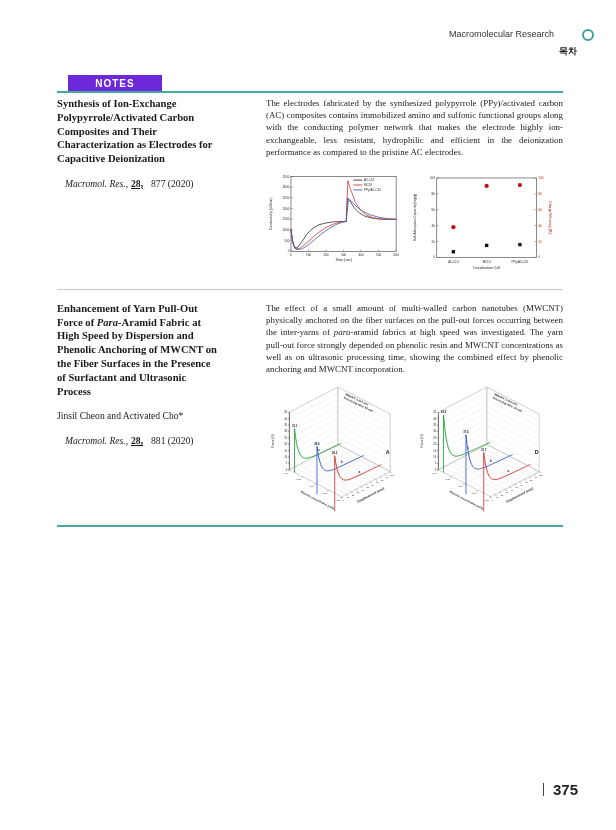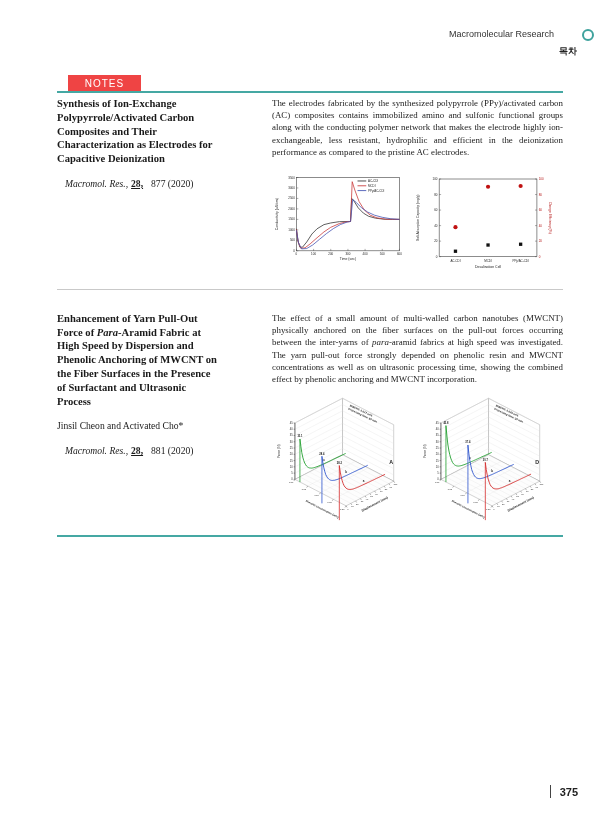--- a/index.html
+++ b/index.html
@@ -1,43 +1,43 @@
 <!DOCTYPE html>
 <html><head>
 <meta charset="utf-8">
 <style>
   html,body{margin:0;padding:0;}
   body{width:616px;height:830px;background:#ffffff;font-family:"Liberation Serif",serif;color:#1a1a1a;position:relative;overflow:hidden;}
   .page{position:absolute;inset:0;}
   .header{position:absolute;top:29px;right:22px;display:flex;align-items:flex-start;gap:5px;font-family:"Liberation Sans",sans-serif;font-size:9px;color:#333;}
   .header .toc{font-weight:bold;color:#222;margin-top:16px;}
   .donut{width:8px;height:8px;border:2.5px solid #3fa29d;border-radius:50%;display:inline-block;}
-  .notes-badge{position:absolute;left:68px;top:75px;width:73px;height:16px;background:#ef4444;color:#fff;font-family:"Liberation Sans",sans-serif;font-size:10px;font-weight:normal;display:flex;align-items:center;justify-content:center;letter-spacing:1px;}
+  .notes-badge{position:absolute;left:68px;top:75px;width:94px;height:16px;background:#6d28d9;color:#fff;font-family:"Liberation Sans",sans-serif;font-size:10px;font-weight:bold;display:flex;align-items:center;justify-content:center;letter-spacing:1px;}
   .teal-rule{position:absolute;left:57px;width:506px;height:2px;background:#45a8a3;}
   .rule-top{top:91px;}
   .content{position:absolute;left:57px;top:97px;width:506px;}
-  .article{display:flex;gap:6px;}
+  .article{display:flex;}
   .article-1{min-height:186px;}
-  .article-2{border-top:1px solid #c9c9c9;padding-top:22px;min-height:214px;}
+  .article-2{border-top:1px solid #c9c9c9;padding-top:12px;min-height:214px;}
   .left-col{width:161px;flex:0 0 161px;}
   .right-col{flex:1;min-width:0;margin-left:48px;}
   .title{font-size:10.6px;font-weight:bold;line-height:1.3;margin:0 0 12px 0;}
   .authors{font-size:9.6px;line-height:1.35;margin:0 0 12px 0;}
   .citation{font-size:9.6px;margin:0;}
   .citation i{margin-right:3px;margin-left:8px;}
   .citation b{margin-right:8px;text-decoration:underline;}
   .abstract{font-size:8.9px;line-height:1.37;text-align:justify;margin:0;color:#222;}
   .figure{display:flex;justify-content:center;align-items:flex-start;margin-top:7px;}
   .figure-1{gap:10px;}
   .figure-2{gap:0px;margin-top:2px;}
   svg{display:block;}
   .rule-bottom{position:relative;margin-top:2px;height:2px;background:#45a8a3;width:506px;}
   .footer{position:absolute;bottom:32px;right:38px;display:flex;align-items:center;font-family:"Liberation Sans",sans-serif;font-size:9px;color:#222;font-weight:bold;}
   .footer-divider{display:inline-block;width:1px;height:13px;background:#444;margin:0 9px;}
-  .footer .pageno{font-size:11px;font-weight:bold;}
+  .footer .pageno{font-size:15px;font-weight:bold;}
 </style>
 </head>
 <body>
 
 <div class="page">
 
   <div class="header">
     <span>Macromolecular Research</span>
     <span class="toc">목차</span>
     <span class="donut"></span>

